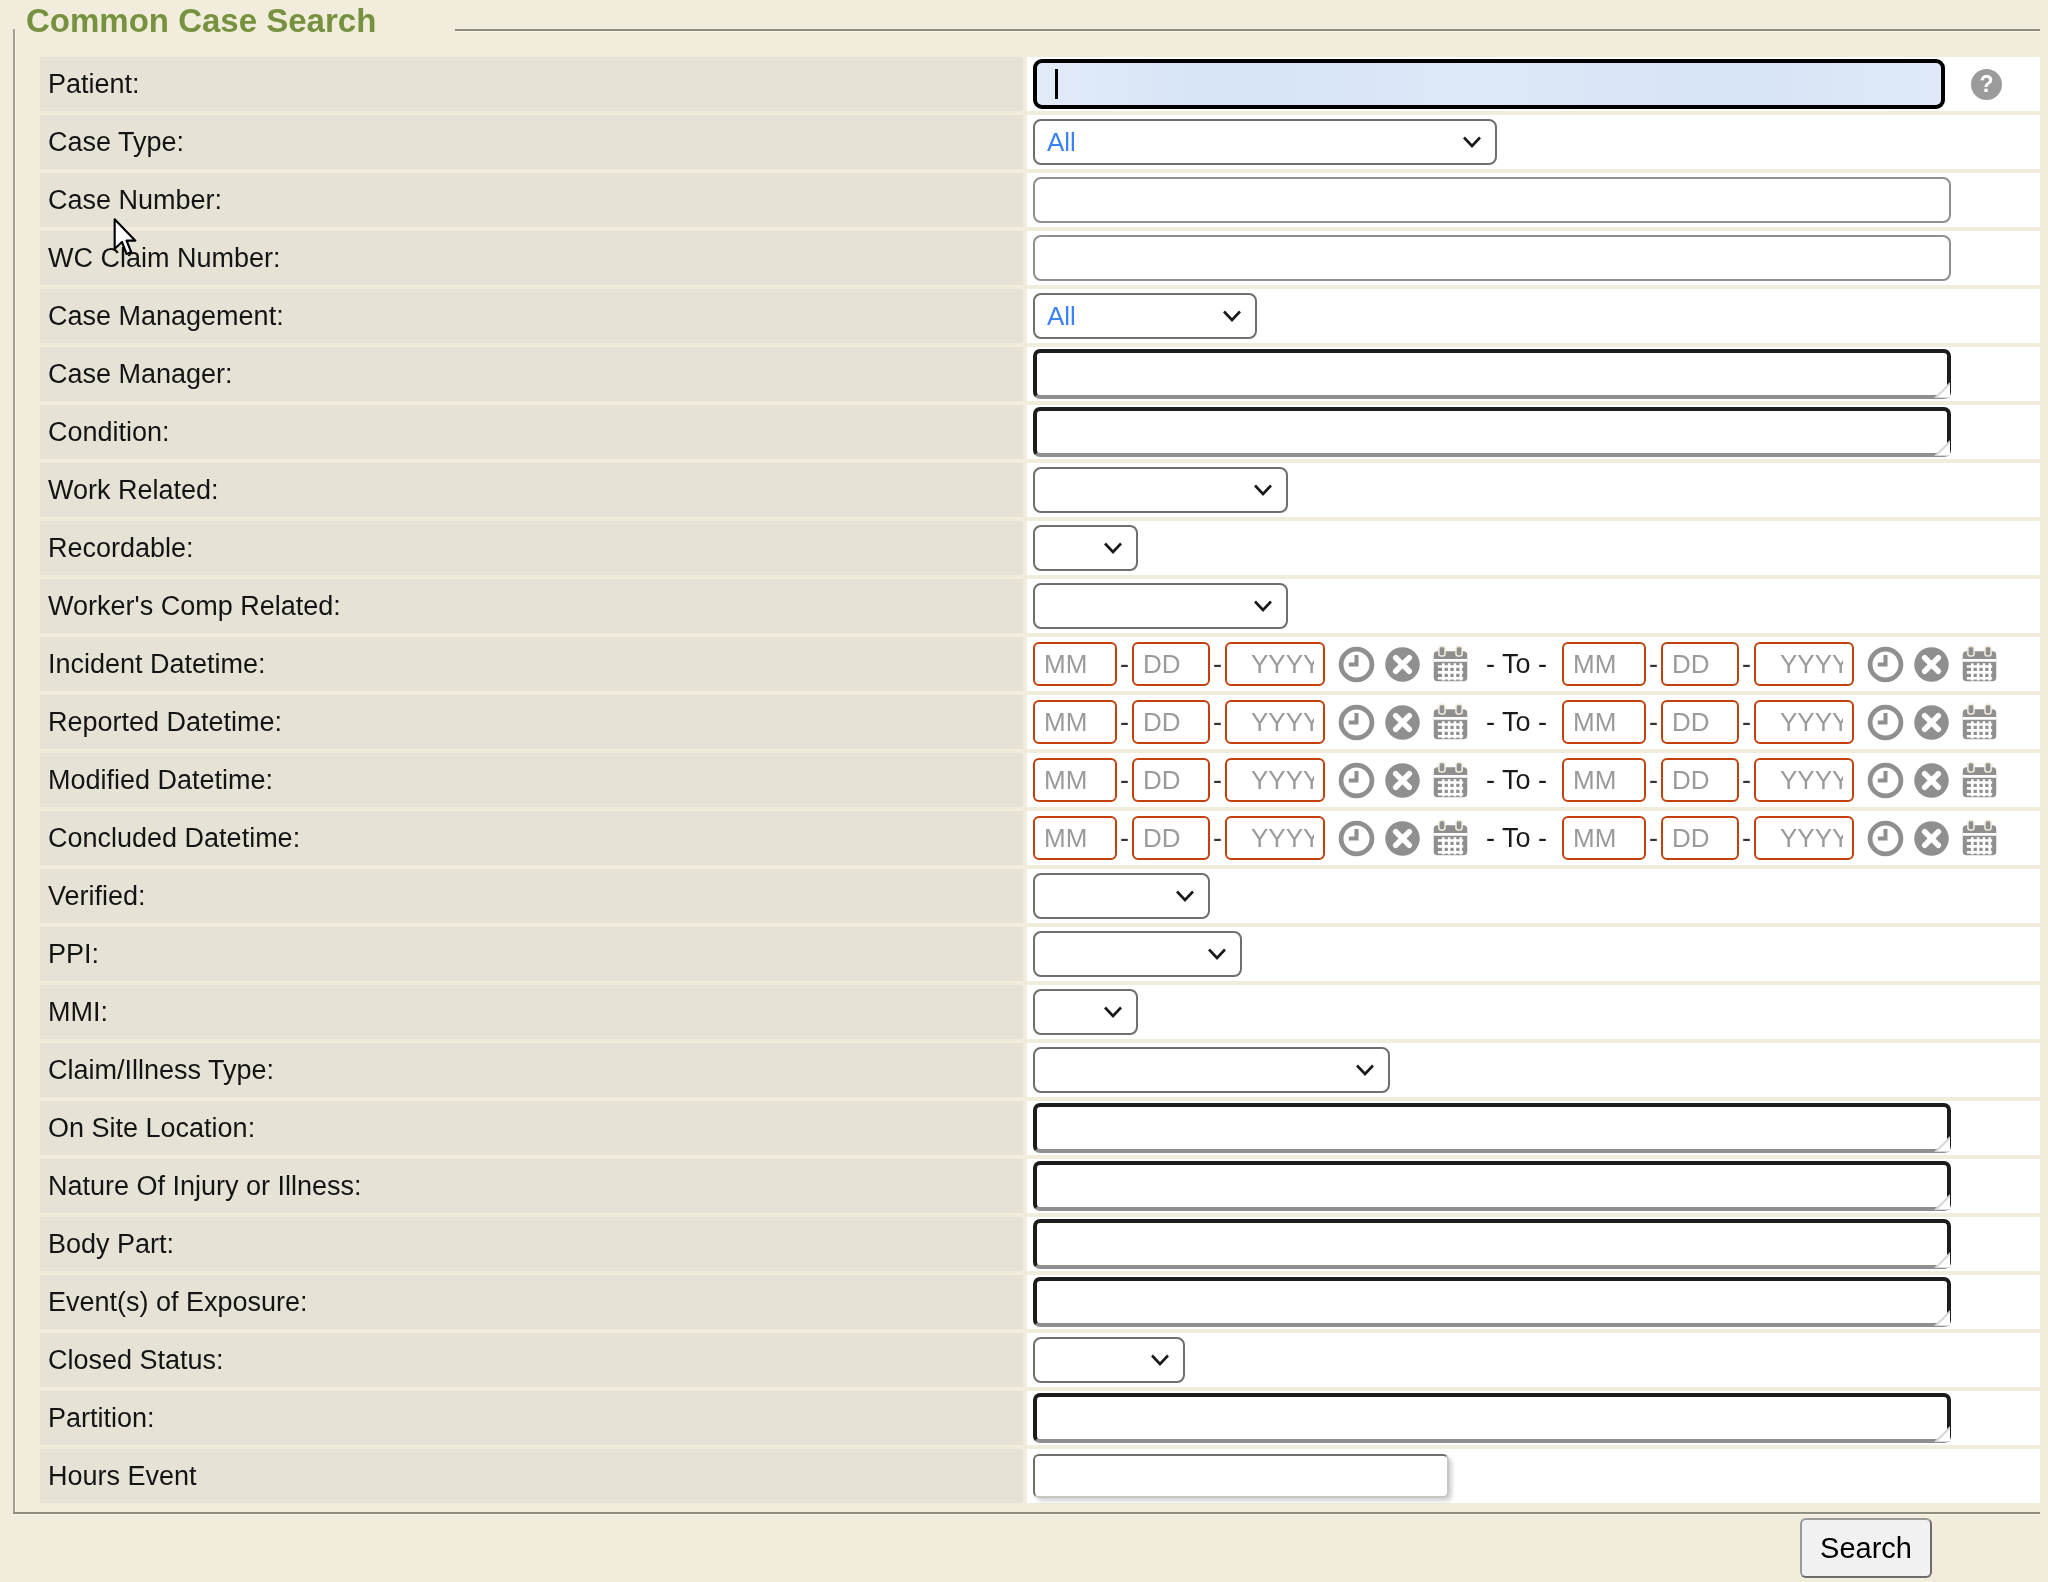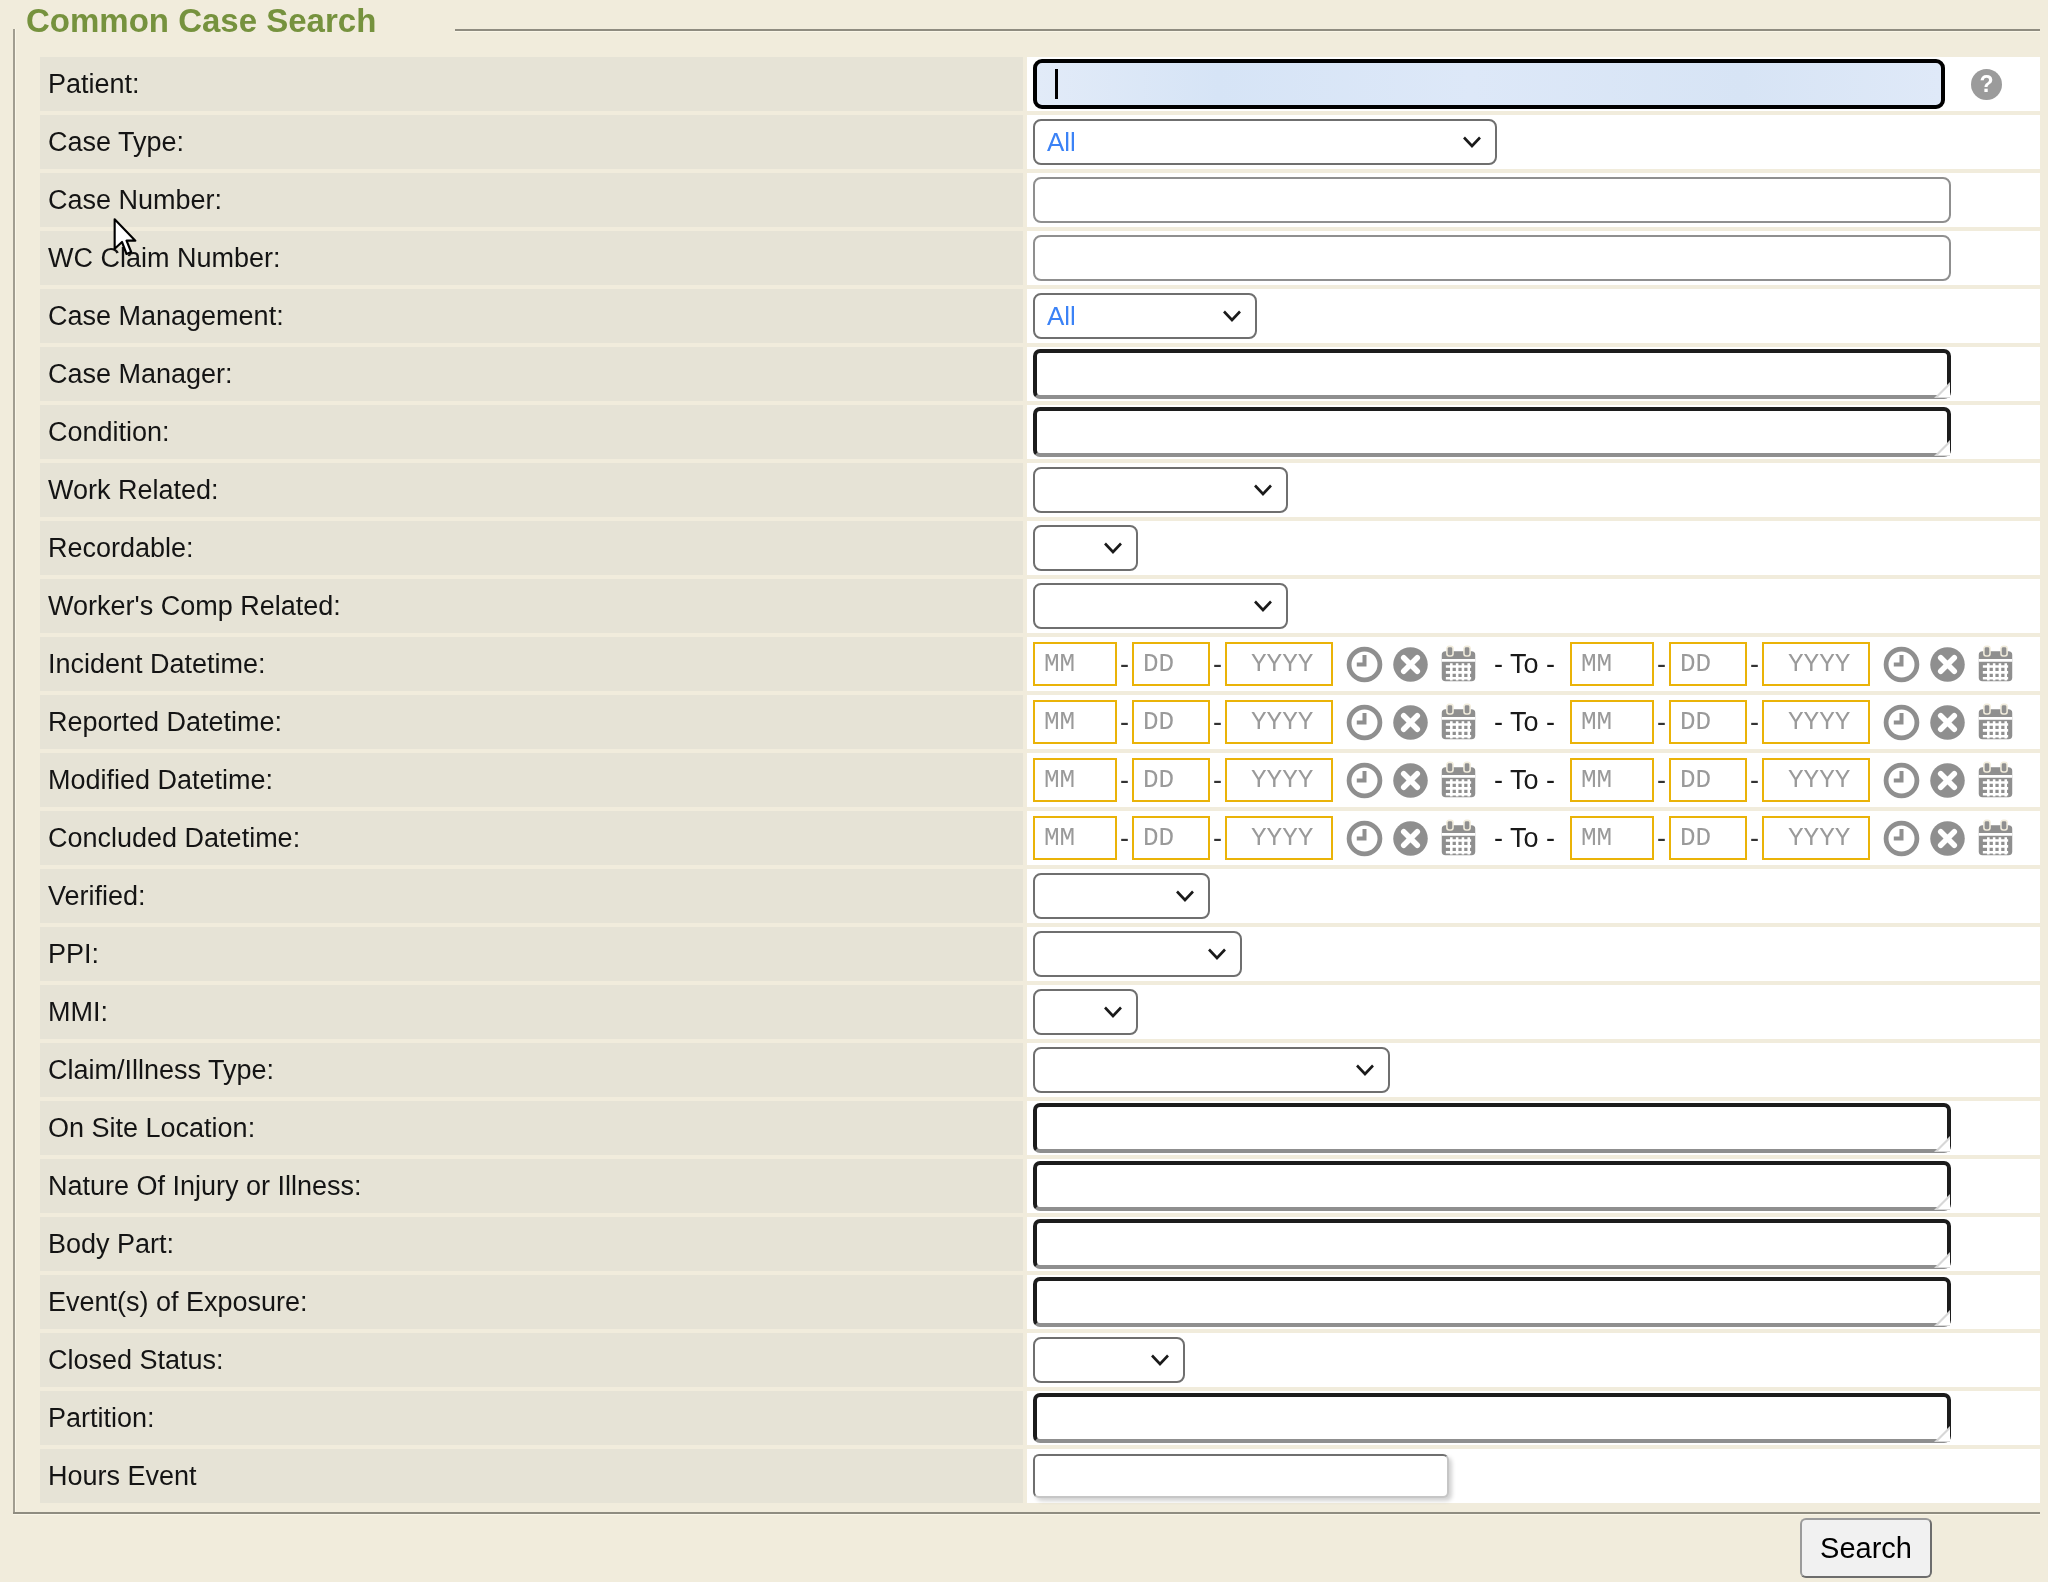--- a/index.html
+++ b/index.html
@@ -75,25 +75,25 @@
   .select .sv{font-size:26px;color:#3b82f6;}
   .chev{display:inline-flex;margin-left:10px;}
   .help{
     width:31px;height:31px;border-radius:50%;background:#9b9b9b;color:#fff;
     display:flex;align-items:center;justify-content:center;
     font-size:23px;font-weight:bold;margin-left:26px;flex:0 0 auto;
   }
   
   .dgroup{display:inline-flex;align-items:center;}
   .dp{
-    height:44px;background:#fff;border:2px solid #eab308;border-radius:0;
-    font-size:26px;box-sizing:border-box;padding:0 9px;outline:none;color:#222;font-family:Liberation Mono, monospace;
+    height:44px;background:#fff;border:2px solid #c2410c;border-radius:6px;
+    font-size:26px;box-sizing:border-box;padding:0 9px;outline:none;color:#222;
   }
   .dp::placeholder{color:#9a9a9a;opacity:1;}
-  .dp.mm{width:84px;} .dp.dd{width:78px;} .dp.yy{width:108px;padding-left:24px;}
+  .dp.mm{width:84px;} .dp.dd{width:78px;} .dp.yy{width:100px;padding-left:24px;}
   .ddash{font-size:27px;color:#333;margin:0 3px;}
   .dicon{display:inline-flex;align-items:center;margin-left:9px;line-height:0;}
   .dicon.first{margin-left:13px;}
   .tosep{font-size:27px;color:#1a1a1a;margin:0 15px;white-space:nowrap;}
   
   .search-btn{
     position:absolute;left:1800px;top:1518px;width:132px;height:60px;
     background:#f1f1f1;border:2px solid;border-color:#9b9b9b #6d6d6d #6d6d6d #9b9b9b;
     border-radius:6px;font-family:"Liberation Sans", sans-serif;
     font-size:29px;color:#000;text-align:center;padding:0;

